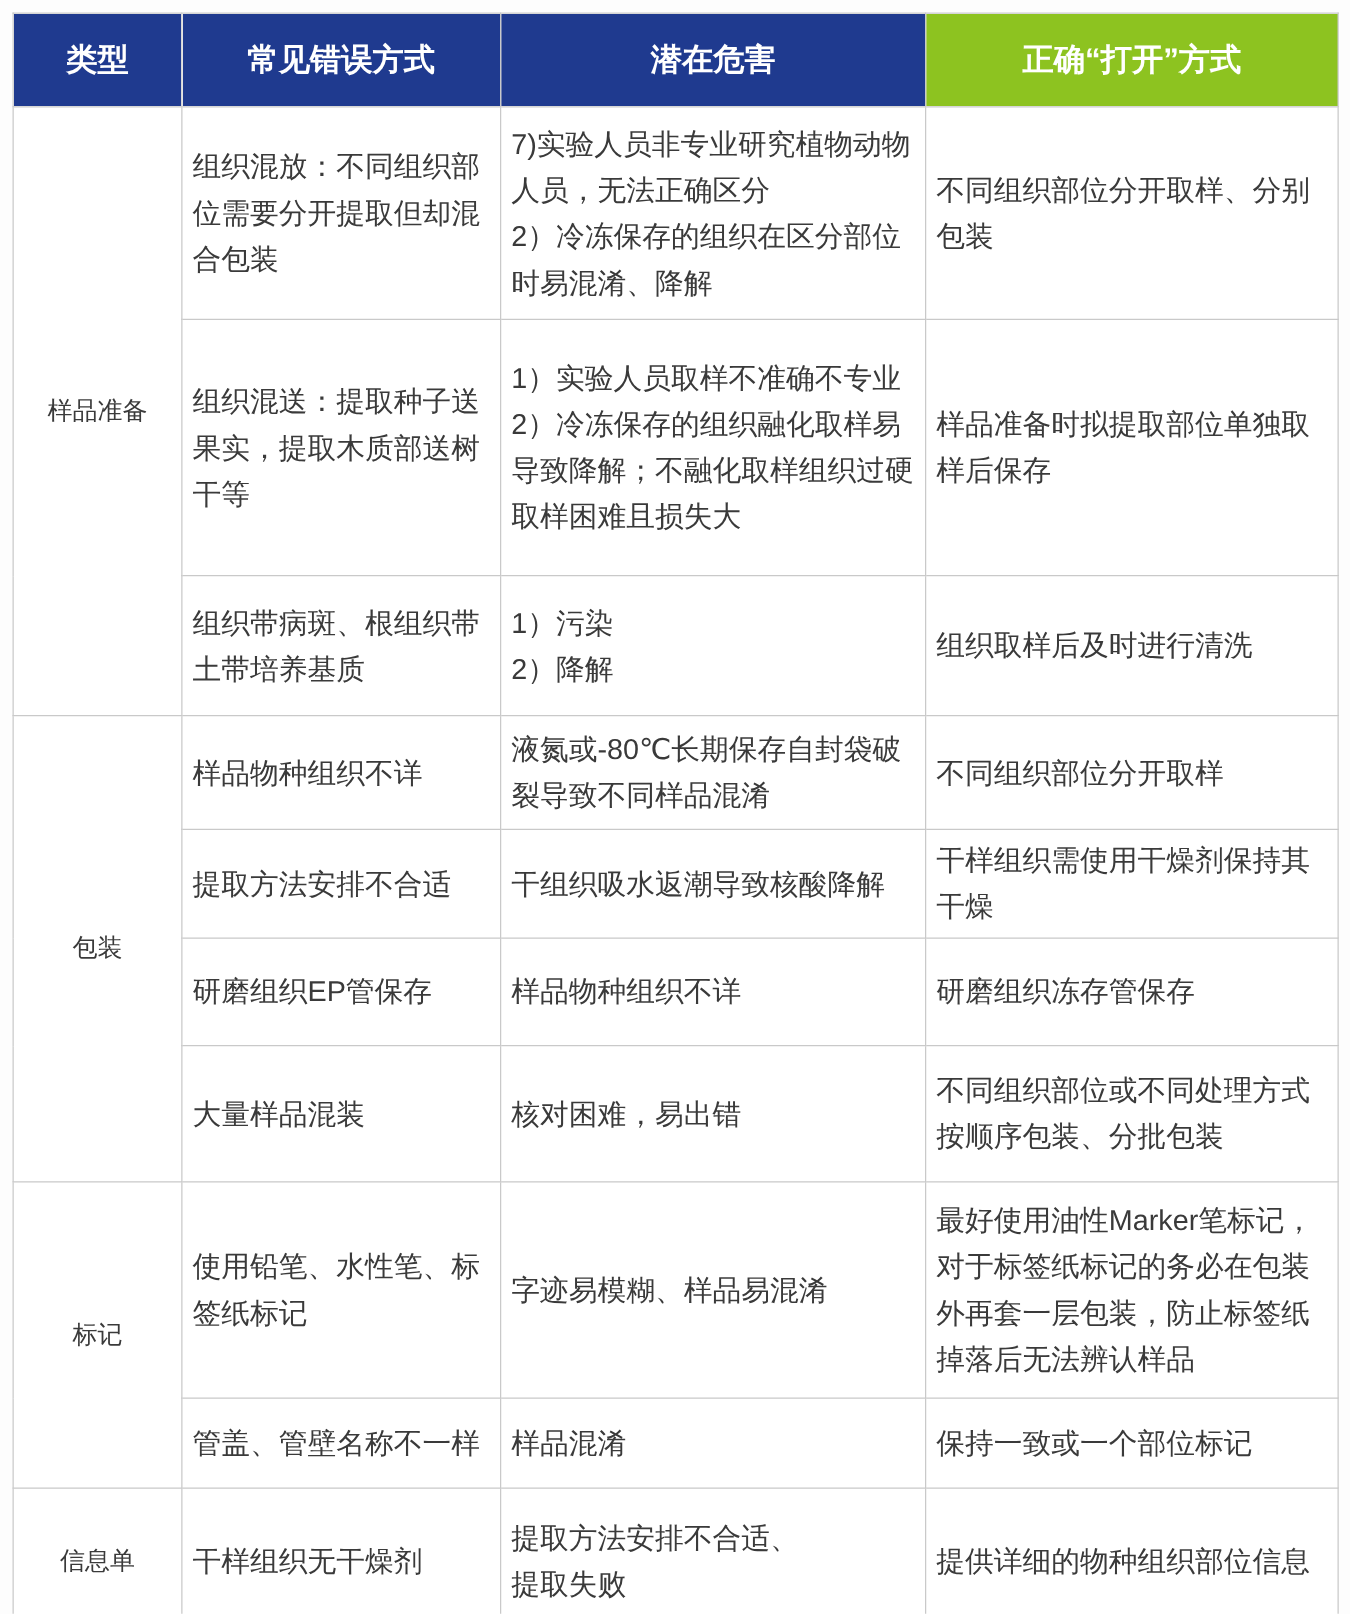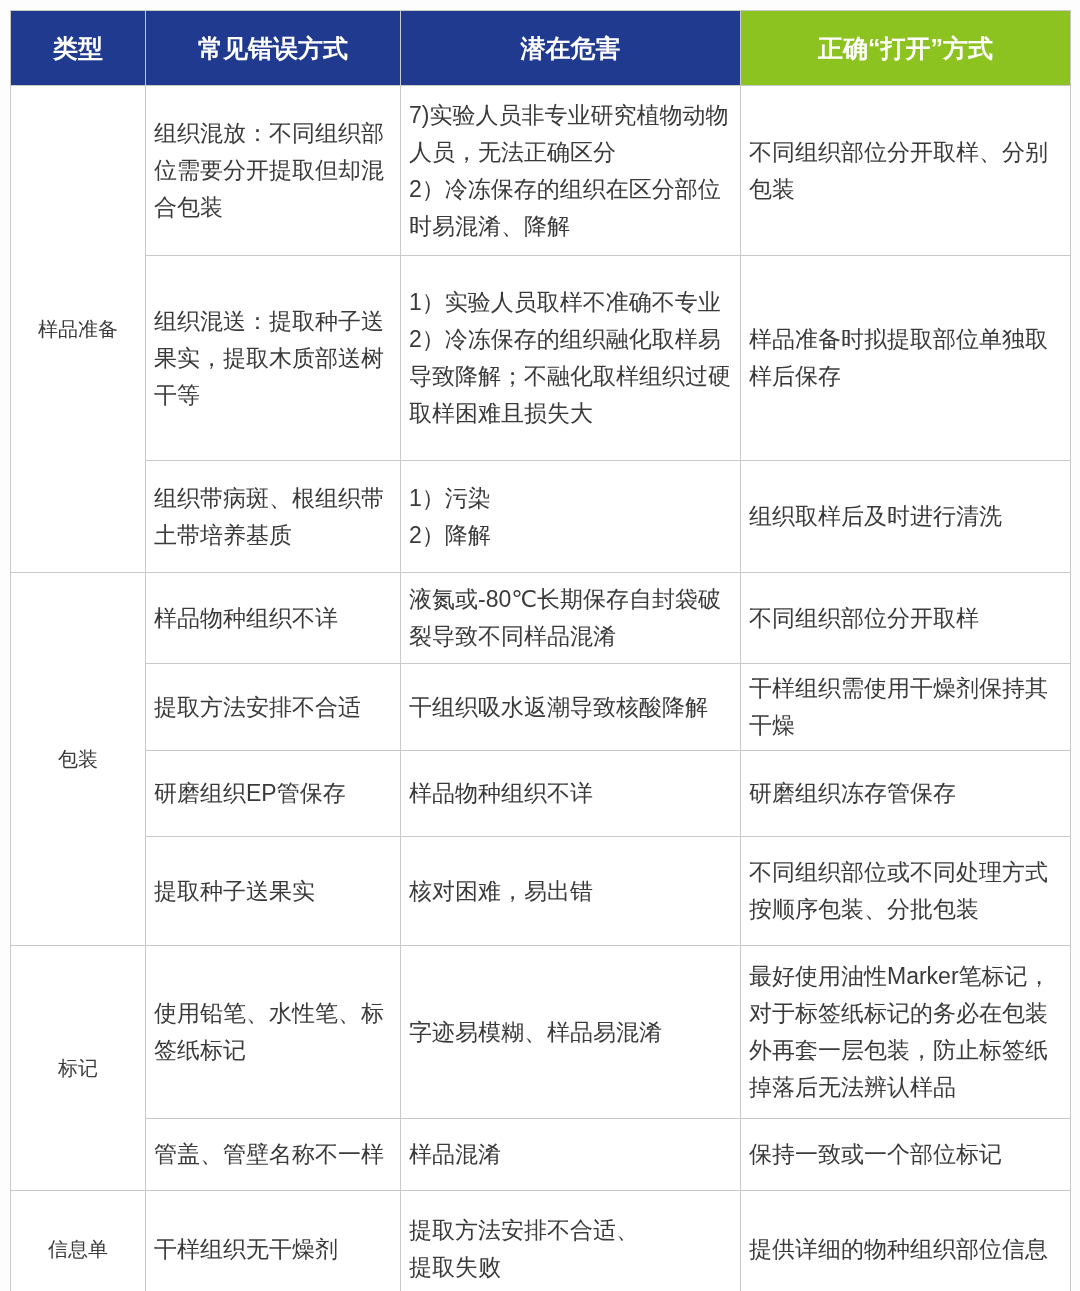--- a/index.html
+++ b/index.html
@@ -108,21 +108,21 @@
       <td class="cell">提取方法安排不合适</td>
       <td class="cell">干组织吸水返潮导致核酸降解</td>
       <td class="cell">干样组织需使用干燥剂保持其干燥</td>
     </tr>
     <tr class="r5">
       <td class="cell">研磨组织EP管保存</td>
       <td class="cell">样品物种组织不详</td>
       <td class="cell">研磨组织冻存管保存</td>
     </tr>
     <tr class="r6">
-      <td class="cell">提取种子送果实</td>
+      <td class="cell">大量样品混装</td>
       <td class="cell">核对困难，易出错</td>
       <td class="cell">不同组织部位或不同处理方式按顺序包装、分批包装</td>
     </tr>
 
     <tr class="r7">
       <td class="section-label" rowspan="2">标记</td>
       <td class="cell">使用铅笔、水性笔、标签纸标记</td>
       <td class="cell">字迹易模糊、样品易混淆</td>
       <td class="cell">最好使用油性Marker笔标记，对于标签纸标记的务必在包装外再套一层包装，防止标签纸掉落后无法辨认样品</td>
     </tr>

